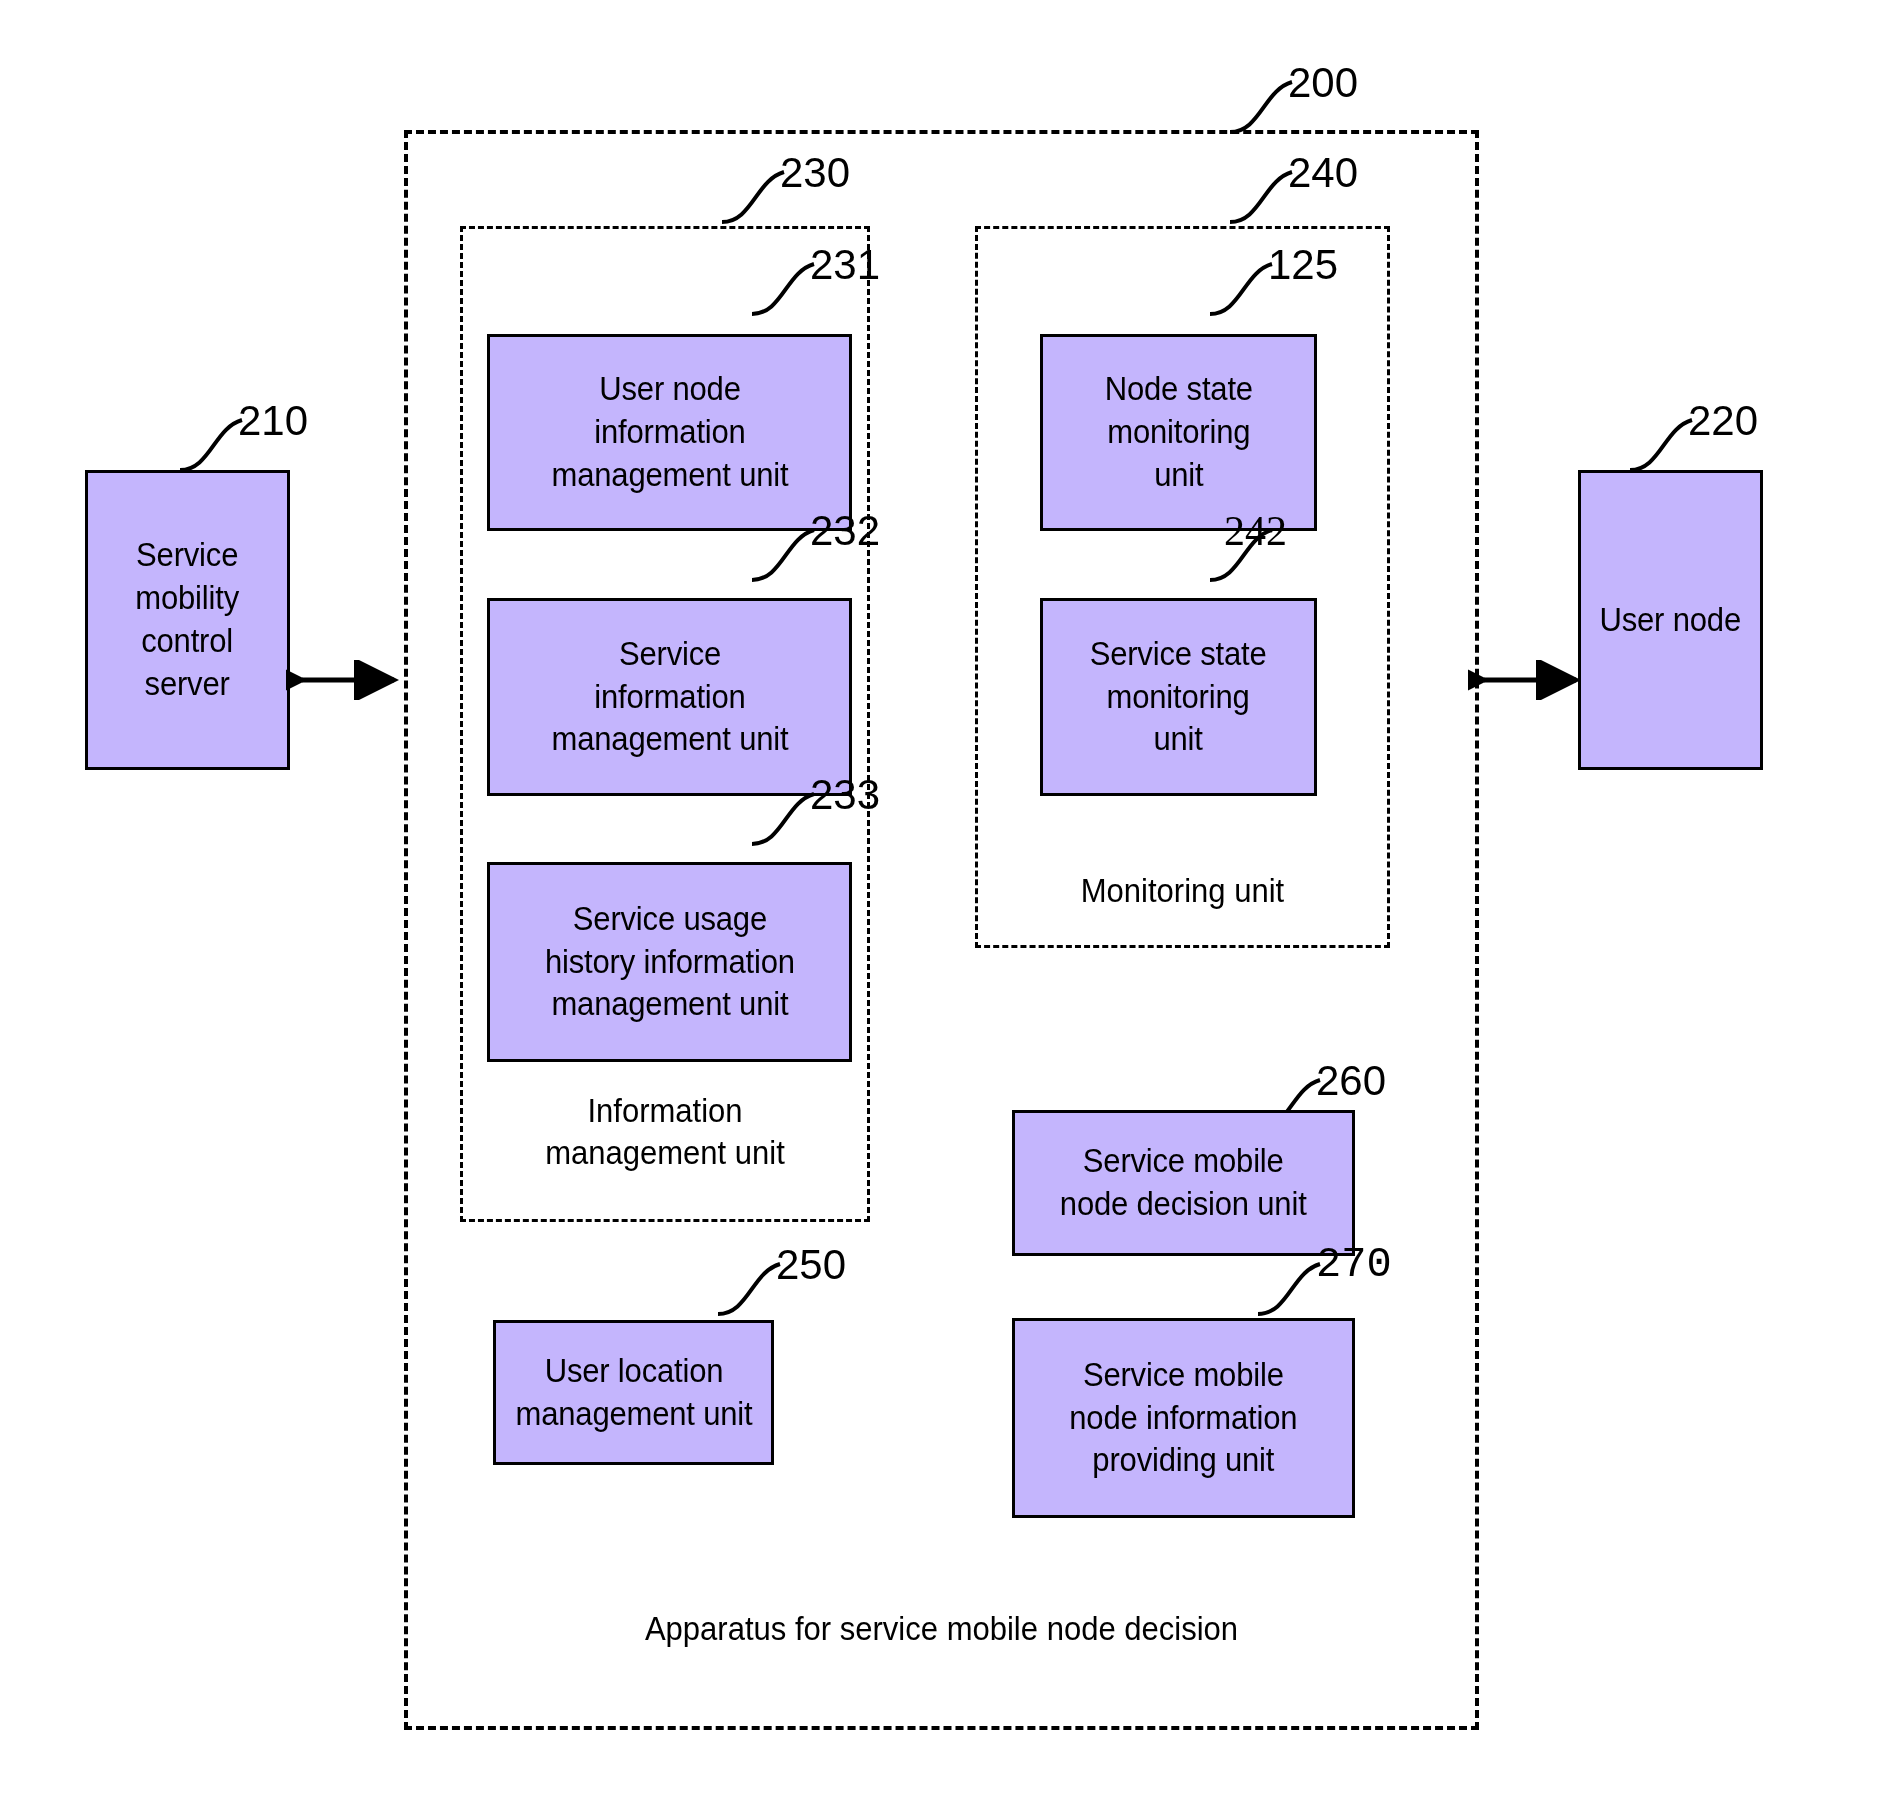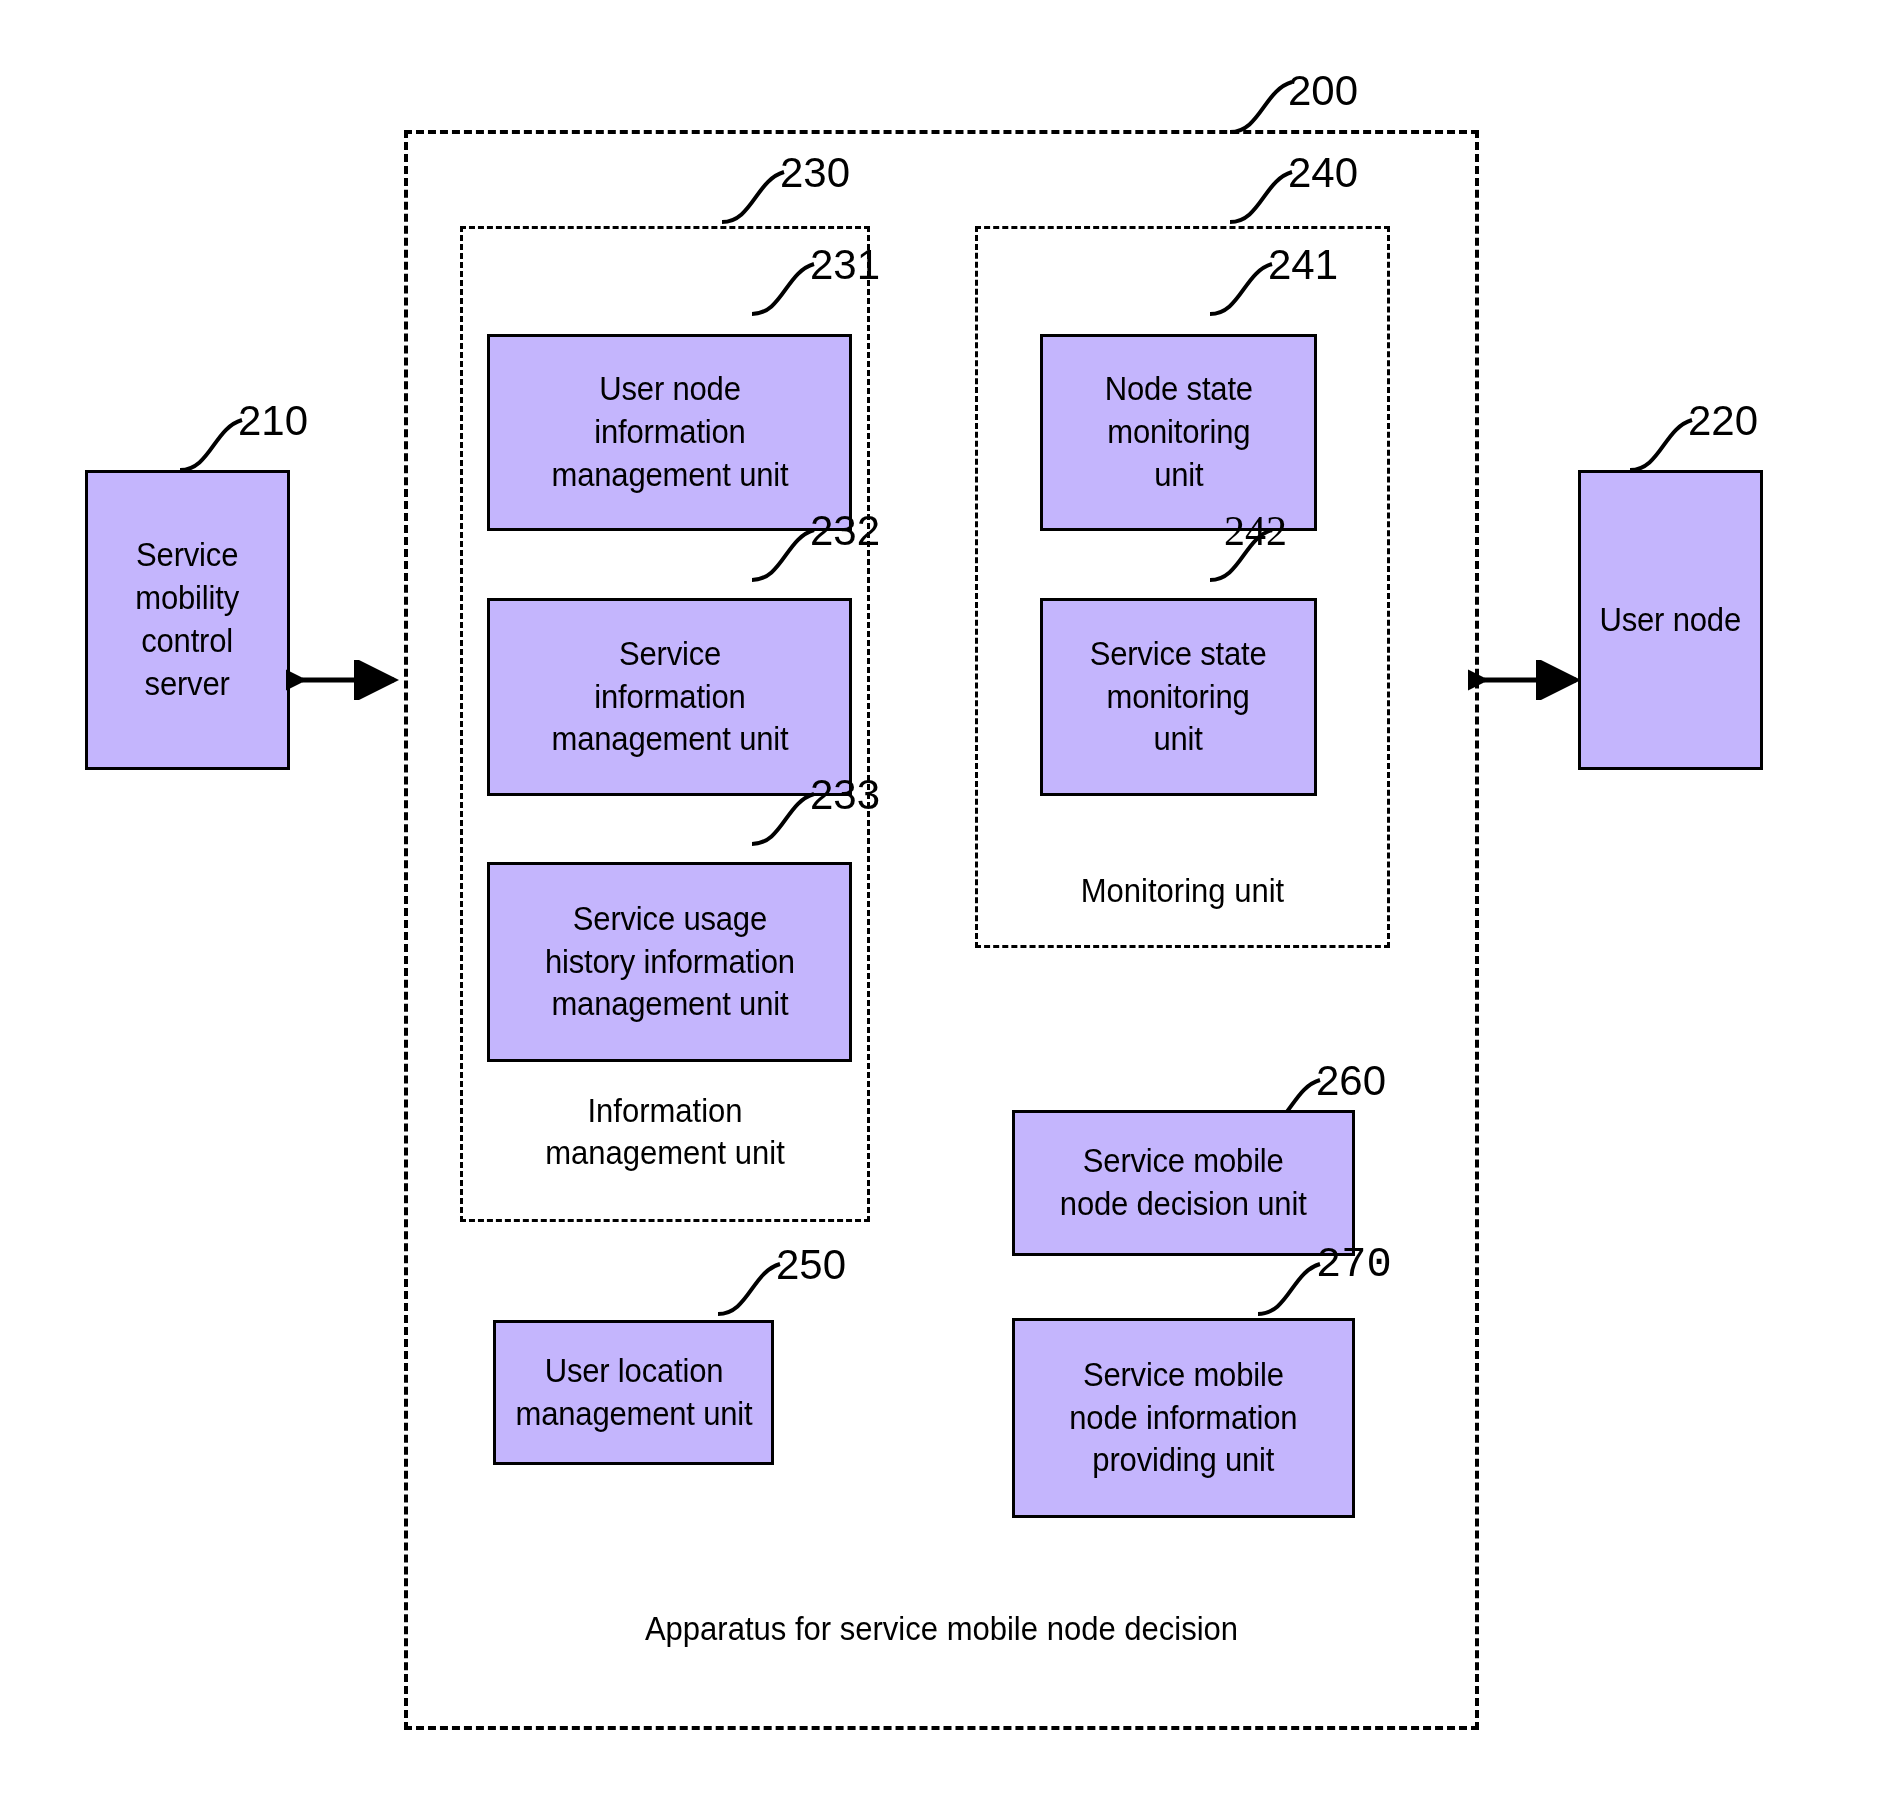--- a/index.html
+++ b/index.html
@@ -35,21 +35,21 @@
 </head>
 <body>
 
 <div id="stage">
 
   <div class="dashbox outer" style="left:404px;top:130px;width:1075px;height:1600px;border-width:4px;"></div>
 
   <svg class="leader" style="left:1230px;top:70px;width:120px;height:80px;">
     <path d="M0,62 C30,62 34,20 62,12" stroke="#000" stroke-width="4" fill="none"></path>
   </svg>
-  <div class="ref refnum" style="left:1288px;top:62px;margin-top:8px;">200</div>
+  <div class="ref refnum" style="left:1288px;top:62px;">200</div>
 
   <svg class="leader" style="left:180px;top:408px;width:120px;height:80px;">
     <path d="M0,62 C30,62 34,20 62,12" stroke="#000" stroke-width="4" fill="none"></path>
   </svg>
   <div class="ref refnum" style="left:238px;top:400px;">210</div>
 
   <div class="box" style="left:85px;top:470px;width:205px;height:300px;">
     <span class="txt">
       <span>Service</span><br>
       <span>mobility</span><br>
@@ -137,21 +137,21 @@
   <div class="dashbox" style="left:975px;top:226px;width:415px;height:722px;"></div>
 
   <svg class="leader" style="left:1230px;top:160px;width:120px;height:80px;">
     <path d="M0,62 C30,62 34,20 62,12" stroke="#000" stroke-width="4" fill="none"></path>
   </svg>
   <div class="ref refnum" style="left:1288px;top:152px;">240</div>
 
   <svg class="leader" style="left:1210px;top:252px;width:120px;height:80px;">
     <path d="M0,62 C30,62 34,20 62,12" stroke="#000" stroke-width="4" fill="none"></path>
   </svg>
-  <div class="ref refnum" style="left:1268px;top:244px;">241</div>
+  <div class="ref refnum" style="left:1268px;top:244px;">125</div>
 
   <div class="box" style="left:1040px;top:334px;width:277px;height:197px;">
     <span class="txt">
       <span>Node state</span><br>
       <span>monitoring</span><br>
       <span>unit</span>
     </span>
   </div>
 
   <svg class="leader" style="left:1210px;top:518px;width:120px;height:80px;">

